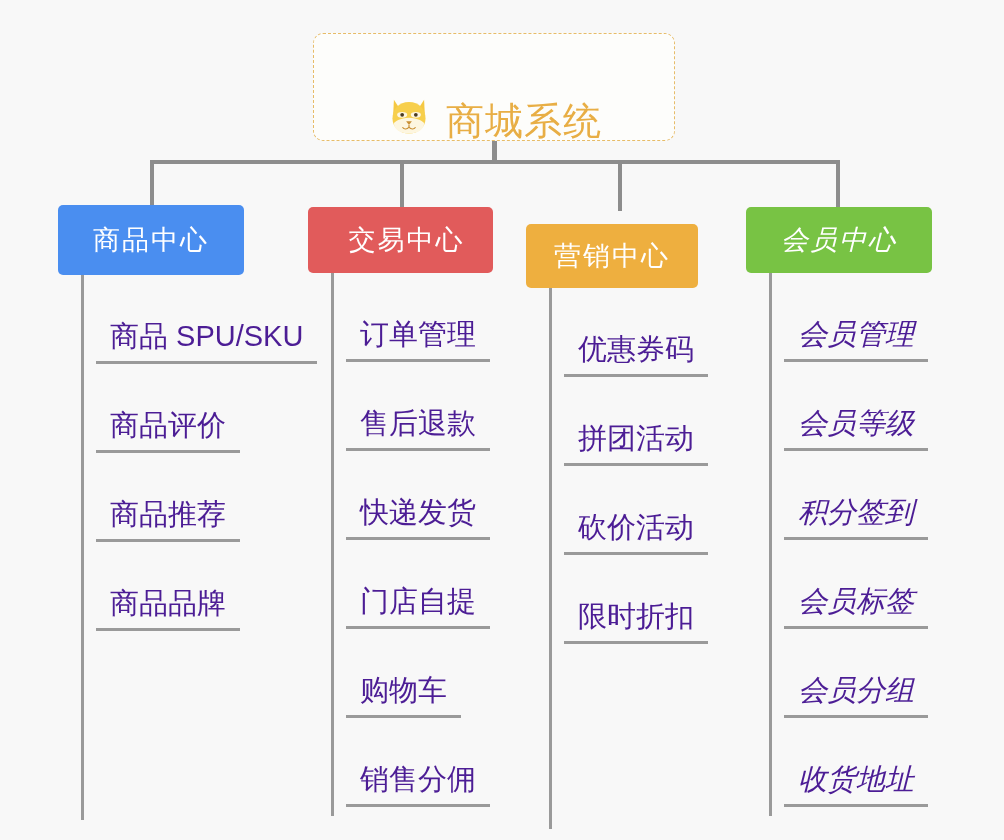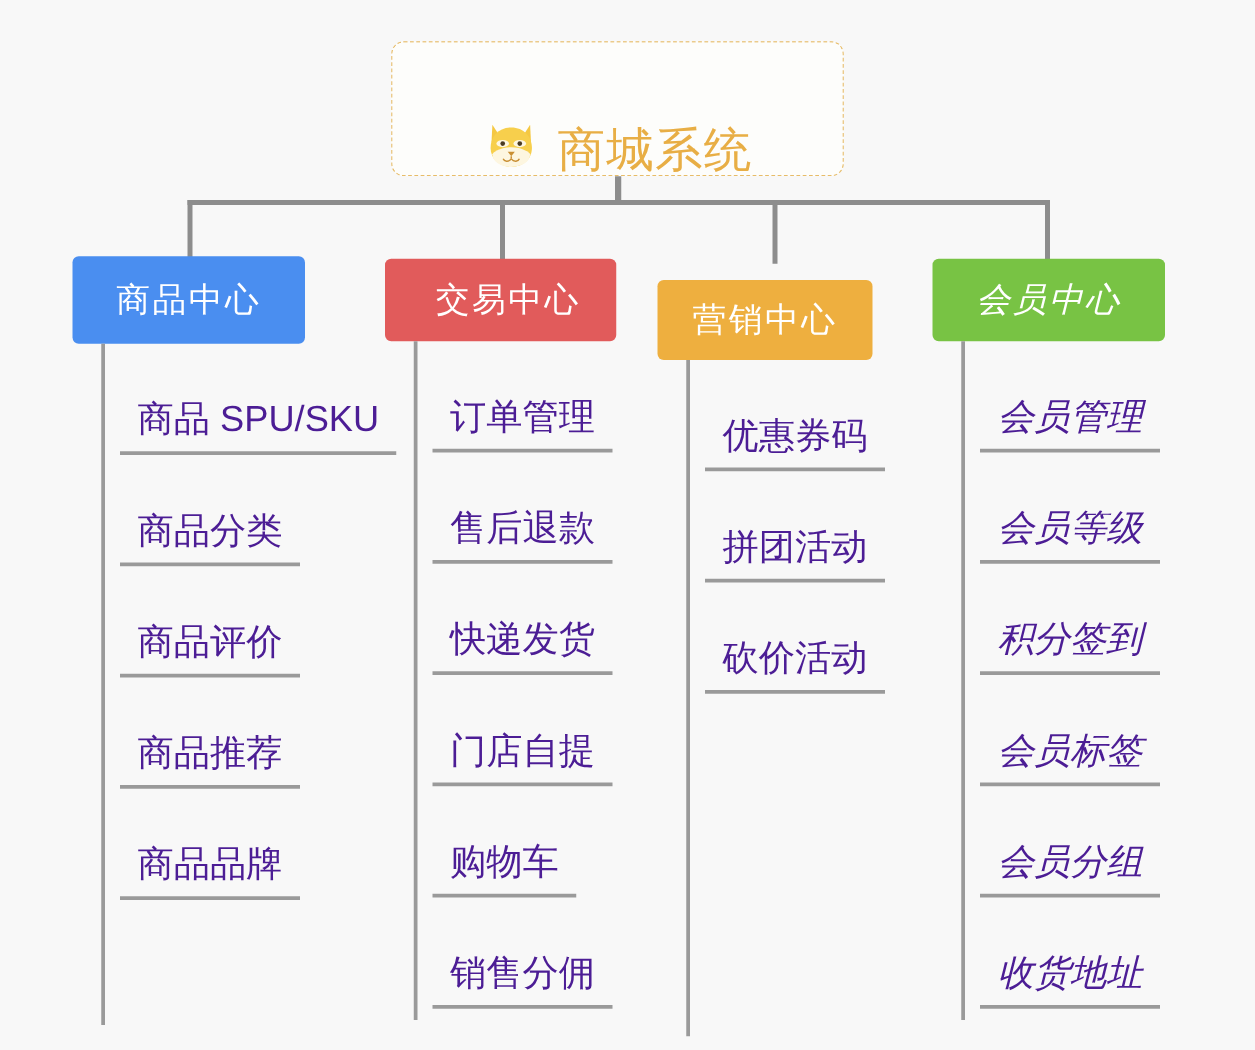--- a/index.html
+++ b/index.html
@@ -150,23 +150,20 @@
   <div class="branch" id="branch-0">
     <div class="branch-head">
       <span>商品中心</span>
     </div>
     <div class="branch-body">
       <div class="spine" style="height:545px;"></div>
       <div class="leaf">
           <span class="leaf-label">商品 SPU/SKU</span>
         </div>
       <div class="leaf">
-          <span class="leaf-label">商品分类</span>
-        </div>
-      <div class="leaf">
           <span class="leaf-label">商品评价</span>
         </div>
       <div class="leaf">
           <span class="leaf-label">商品推荐</span>
         </div>
       <div class="leaf">
           <span class="leaf-label">商品品牌</span>
         </div>
     </div>
   </div>
@@ -206,20 +203,23 @@
       <div class="spine" style="height:541px;"></div>
       <div class="leaf">
           <span class="leaf-label">优惠券码</span>
         </div>
       <div class="leaf">
           <span class="leaf-label">拼团活动</span>
         </div>
       <div class="leaf">
           <span class="leaf-label">砍价活动</span>
         </div>
+      <div class="leaf">
+          <span class="leaf-label">限时折扣</span>
+        </div>
     </div>
   </div>
 
   <div class="branch" id="branch-3">
     <div class="branch-head">
       <span>会员中心</span>
     </div>
     <div class="branch-body">
       <div class="spine" style="height:543px;"></div>
       <div class="leaf">

